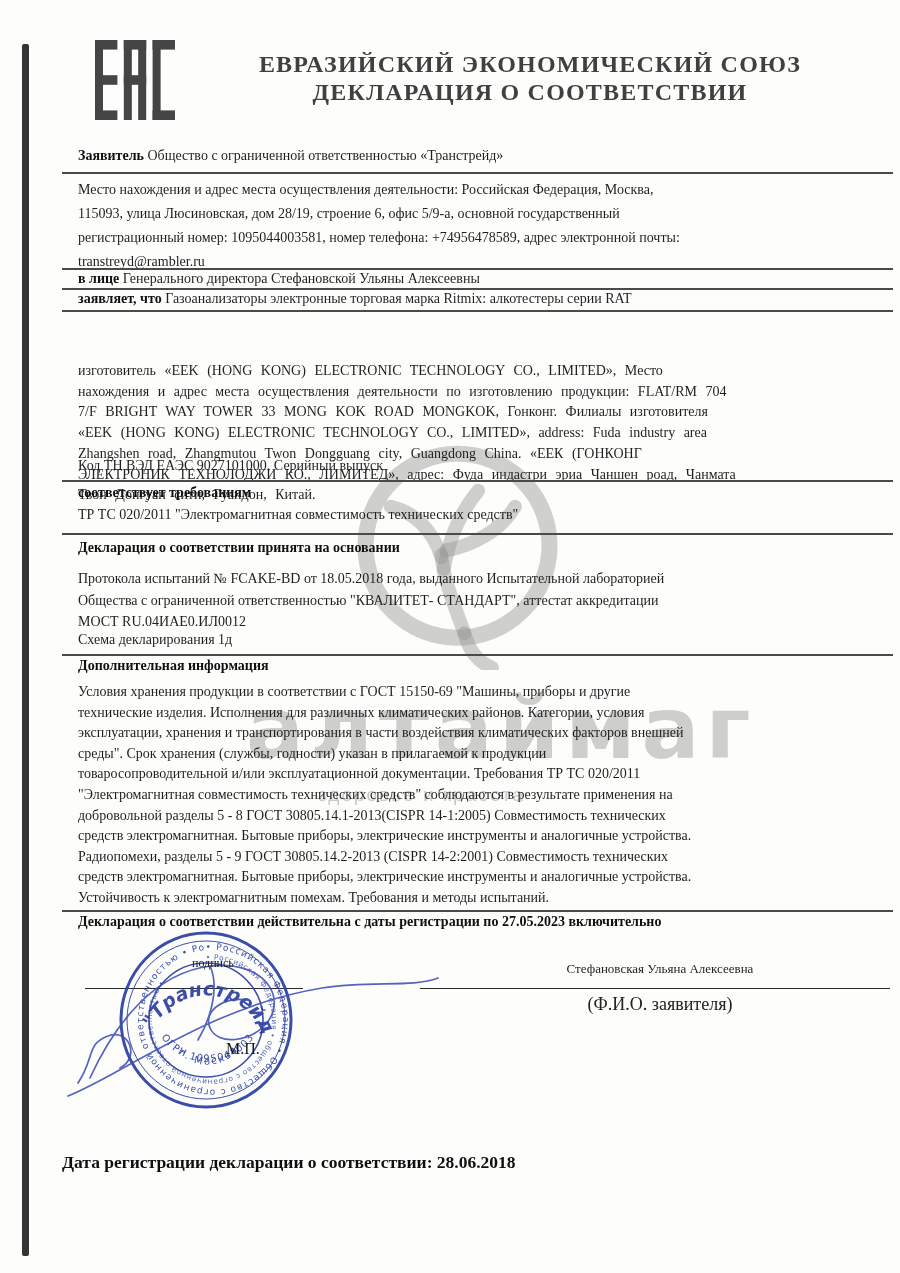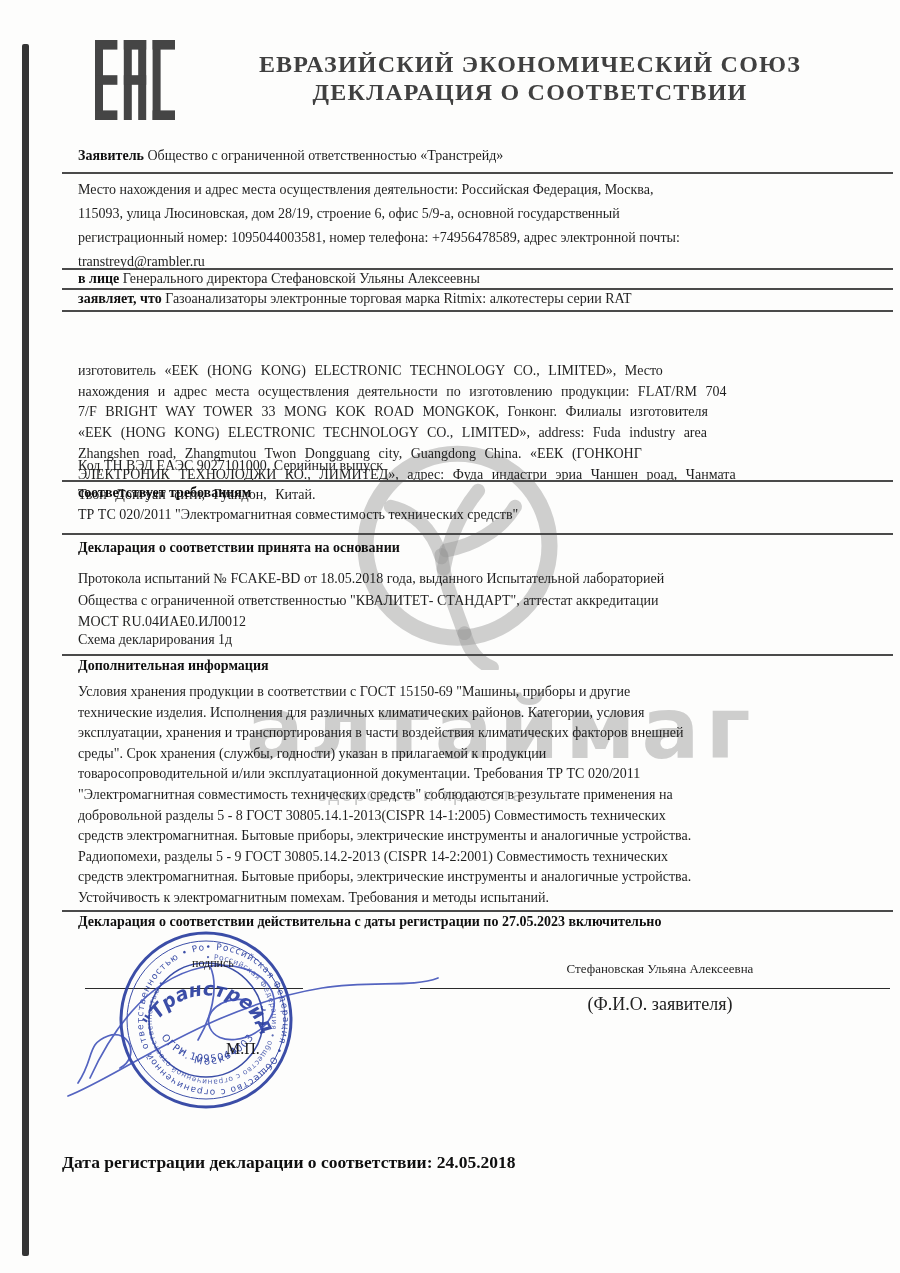--- a/index.html
+++ b/index.html
@@ -160,15 +160,15 @@
       </text>
     </g>
     <g stroke="#3d4fb8" stroke-width="1.7" fill="none" stroke-linecap="round" opacity="0.88">
       <path d="M 30,150 C 55,95 95,45 150,38 C 205,32 228,70 206,96 C 190,114 158,118 150,100 C 143,84 162,68 188,72"></path>
       <path d="M 8,168 C 60,148 150,78 262,60 C 312,52 352,60 378,50"></path>
       <path d="M 18,155 C 35,130 26,116 48,108 C 70,100 80,130 60,140"></path>
       <path d="M 150,38 C 160,60 150,92 138,112"></path>
     </g>
   </svg>
 
-  <div class="abs footer-line" style="top:1152px;"><span>Дата регистрации декларации о соответствии: </span><span>24.05.2018</span></div>
+  <div class="abs footer-line" style="top:1152px;"><span>Дата регистрации декларации о соответствии: </span><span>28.06.2018</span></div>
 
 </div>
 
 </body></html>

